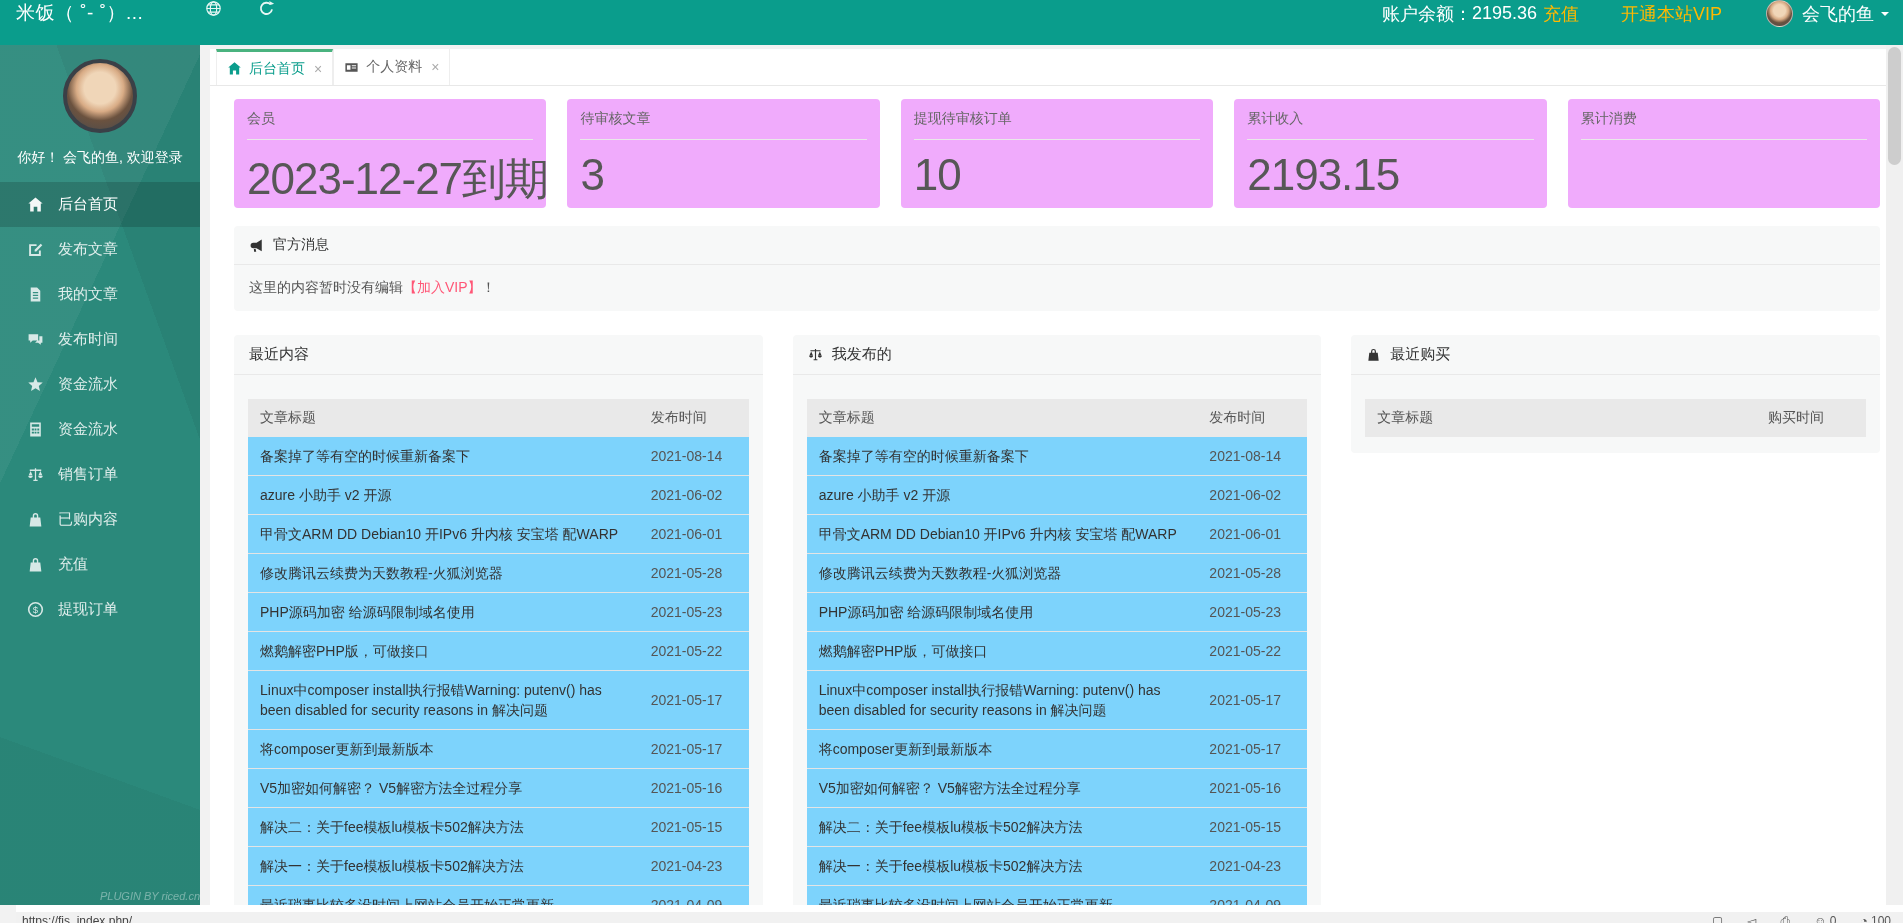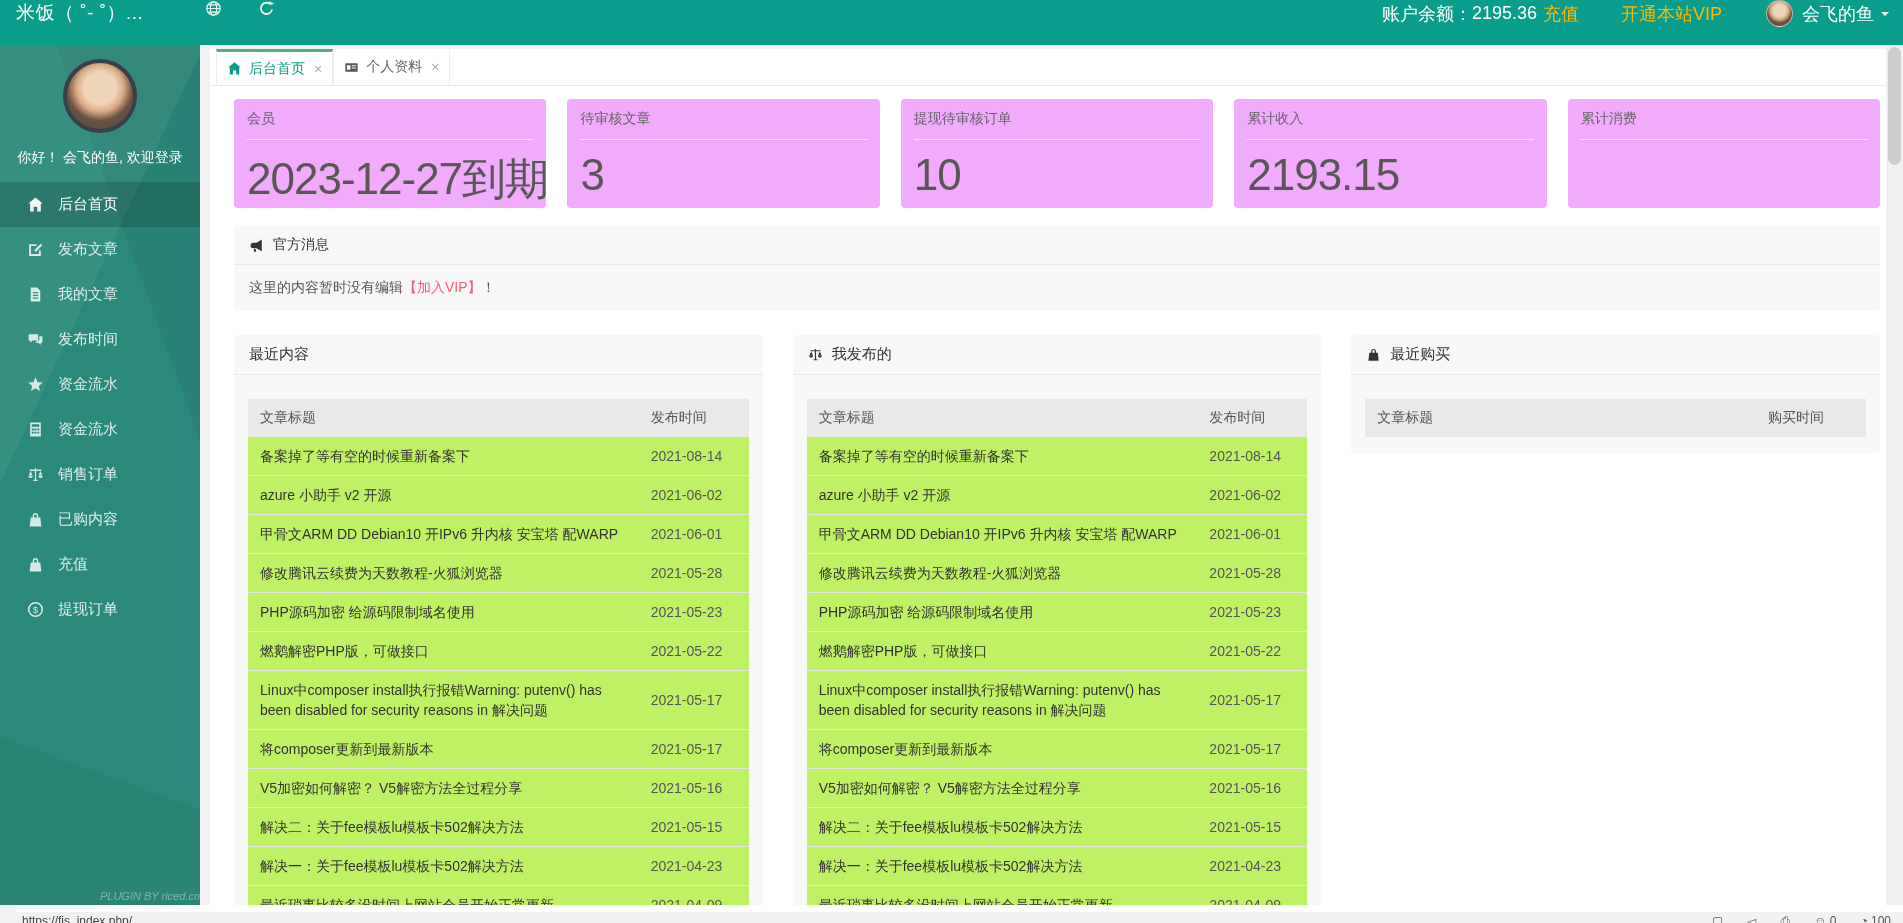--- a/index.html
+++ b/index.html
@@ -76,21 +76,21 @@
   .hd .ic{ width:15px; height:15px; color:#333;}
   .notice .bd{ padding:14px 15px; font-size:14px; color:#555;}
   .notice .bd .vip{ color:var(--pink); cursor:pointer;}
 
   .panels{ display:flex; gap:30px; margin-top:24px; align-items:flex-start;}
   .panel{ flex:1; background:#f7f8f8; border-radius:4px;}
   .panel .hd{ font-size:15px;}
   .tblwrap{ padding:24px 14px 16px;}
   table{ width:100%; border-collapse:collapse; font-size:14px; table-layout:fixed;}
   th{ background:#e9e9e9; color:#555; font-weight:400; text-align:left; padding:10px 12px;}
-  td{ background:#bef264; border-bottom:1px solid #e4e4e4; padding:9px 12px; color:#333; line-height:20px;
+  td{ background:#7dd3fc; border-bottom:1px solid #e4e4e4; padding:9px 12px; color:#333; line-height:20px;
       overflow:hidden;}
   th.datec, td.datec{ width:110px; color:#555;}
   td.titlec{ cursor:pointer;}
 
   .scrollbar{ position:absolute; right:0; top:0; width:17px; bottom:0; background:#f0f0f0; cursor:pointer;}
   .thumb{ position:absolute; top:2px; left:2px; right:2px; height:118px; background:#cdcdcd; border-radius:7px;}
 
   
   .statusbar{ position:absolute; left:16px; right:0; bottom:0; height:18px; background:#fff; overflow:hidden; z-index:40;}
   .sb-inner{ position:absolute; top:7px; left:0; right:0; height:11px; background:#f1f1f1; overflow:hidden;}

